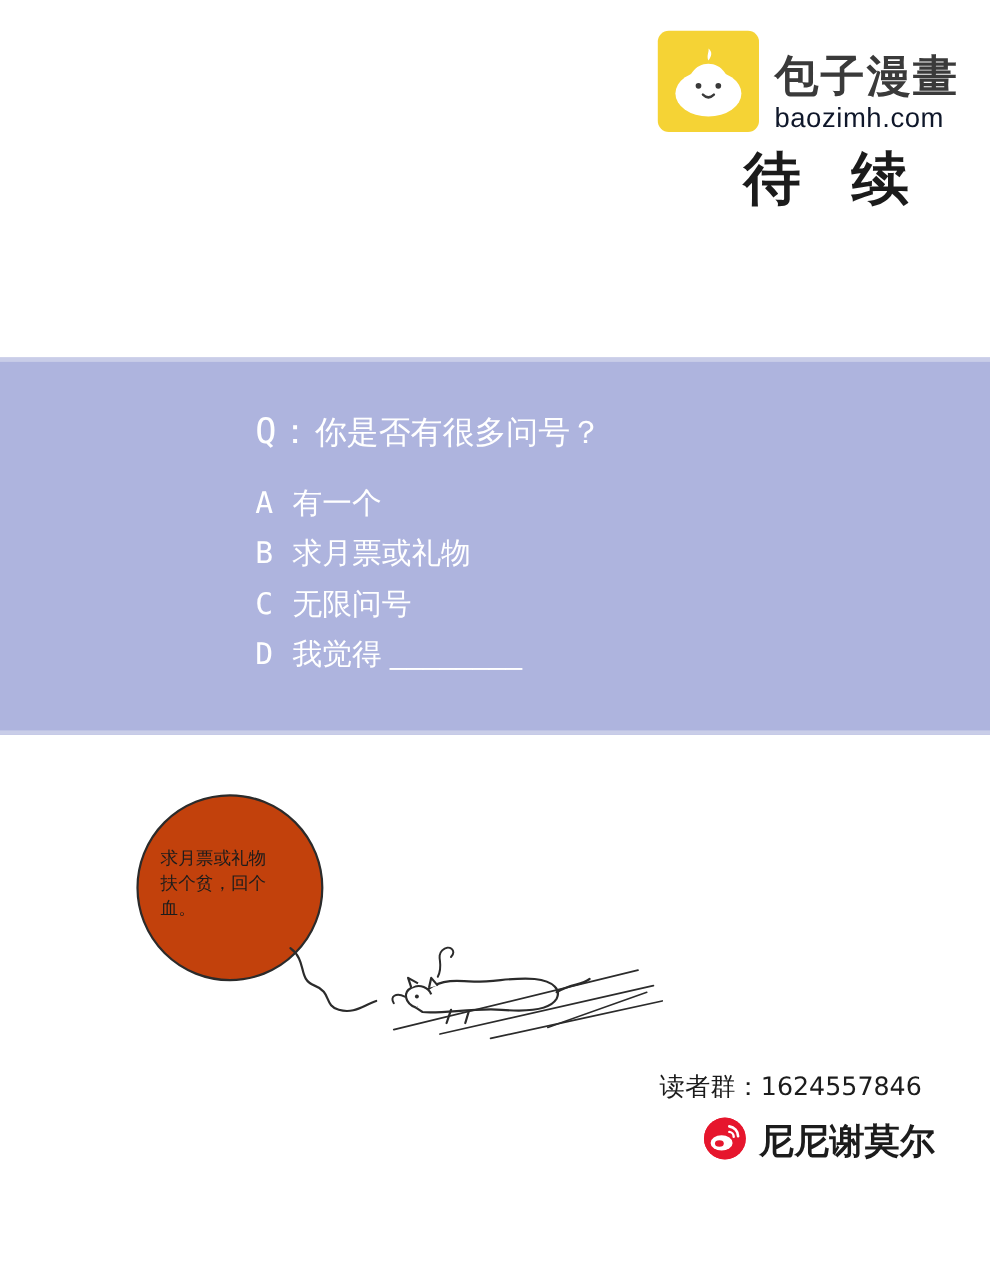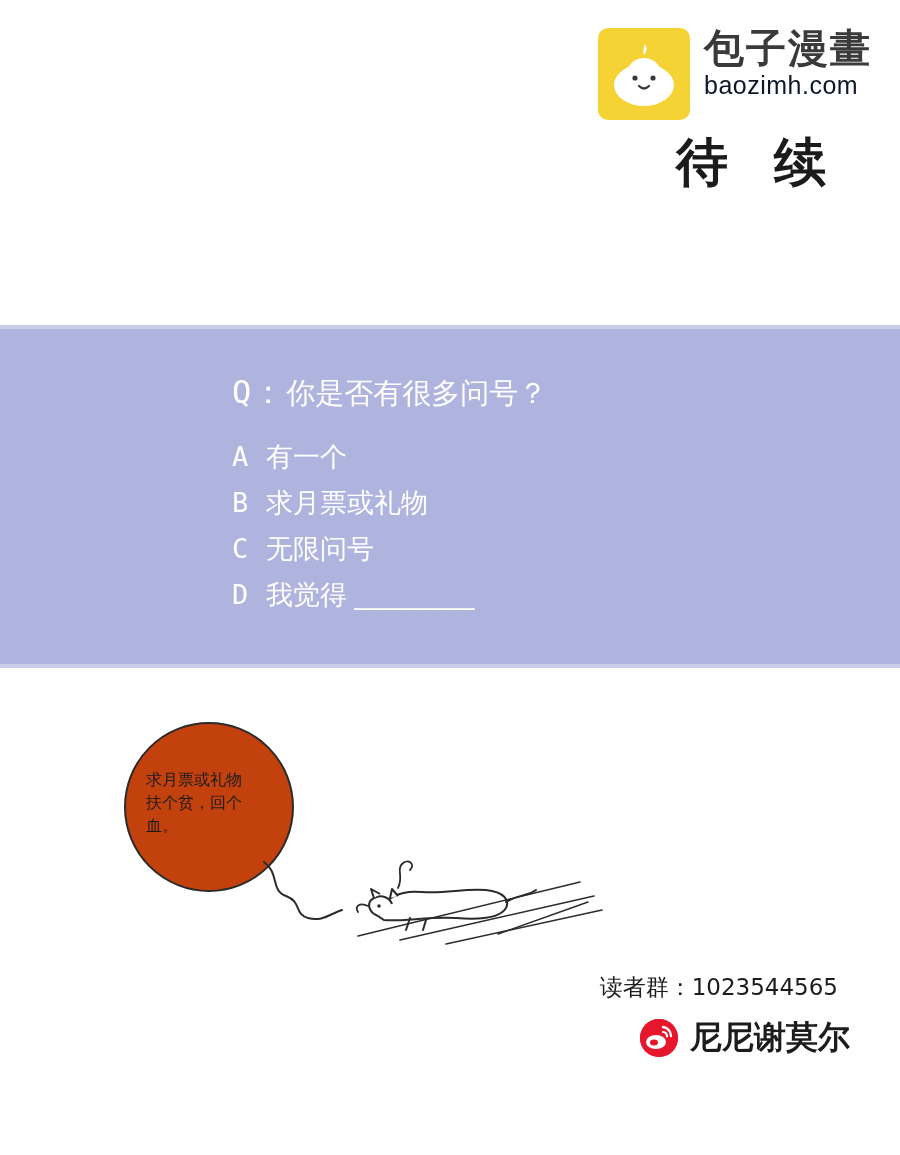--- a/index.html
+++ b/index.html
@@ -14,21 +14,21 @@
     font-family: "Liberation Sans", sans-serif;
     overflow: hidden;
   }
 
   
   .logo-block {
     position: absolute;
     top: 28px;
     right: 28px;
     display: flex;
-    align-items: flex-start;
+    align-items: flex-end;
     gap: 14px;
   }
   .logo-mark {
     width: 92px;
     height: 92px;
     background: #f5d335;
     border-radius: 10px;
     position: relative;
     flex: none;
   }
@@ -151,21 +151,20 @@
     font-family: "DejaVu Sans", sans-serif;
     font-size: 23px;
     color: #1c1c1c;
     white-space: nowrap;
   }
   .weibo-row {
     position: absolute;
     right: 50px;
     top: 1016px;
     display: flex;
-    align-items: center;
     gap: 12px;
   }
   .weibo-icon {
     width: 38px;
     height: 38px;
     border-radius: 50%;
     background: #e6162d;
     position: relative;
     flex: none;
   }
@@ -253,21 +252,21 @@
 
     <path d="M256 62 C270 54 278 56 286 50" stroke="#2b2b2b" stroke-width="2" fill="none" stroke-linecap="round"></path>
 
     <path d="M108 96 L330 42" stroke="#2b2b2b" stroke-width="1.6" fill="none" stroke-linecap="round"></path>
     <path d="M150 100 L344 56" stroke="#2b2b2b" stroke-width="1.6" fill="none" stroke-linecap="round"></path>
     <path d="M196 104 L352 70" stroke="#2b2b2b" stroke-width="1.6" fill="none" stroke-linecap="round"></path>
     <path d="M248 94 L338 62" stroke="#2b2b2b" stroke-width="1.4" fill="none" stroke-linecap="round"></path>
   </svg>
 </div>
 
-<div class="reader-group">读者群：1023544565</div>
+<div class="reader-group">读者群：1624557846</div>
 
 <div class="weibo-row">
   <span class="weibo-icon">
     <svg width="38" height="38" viewBox="0 0 38 38" aria-hidden="true">
       <circle cx="19" cy="19" r="19" fill="#e6162d"></circle>
       <ellipse cx="16" cy="23" rx="10" ry="7" fill="#ffffff"></ellipse>
       <ellipse cx="14" cy="23.5" rx="4" ry="3" fill="#e6162d"></ellipse>
       <path d="M23 8 a9 9 0 0 1 8 9" stroke="#ffffff" stroke-width="2.4" fill="none" stroke-linecap="round"></path>
       <path d="M23 13 a4.5 4.5 0 0 1 4 4.5" stroke="#ffffff" stroke-width="2.2" fill="none" stroke-linecap="round"></path>
     </svg>

